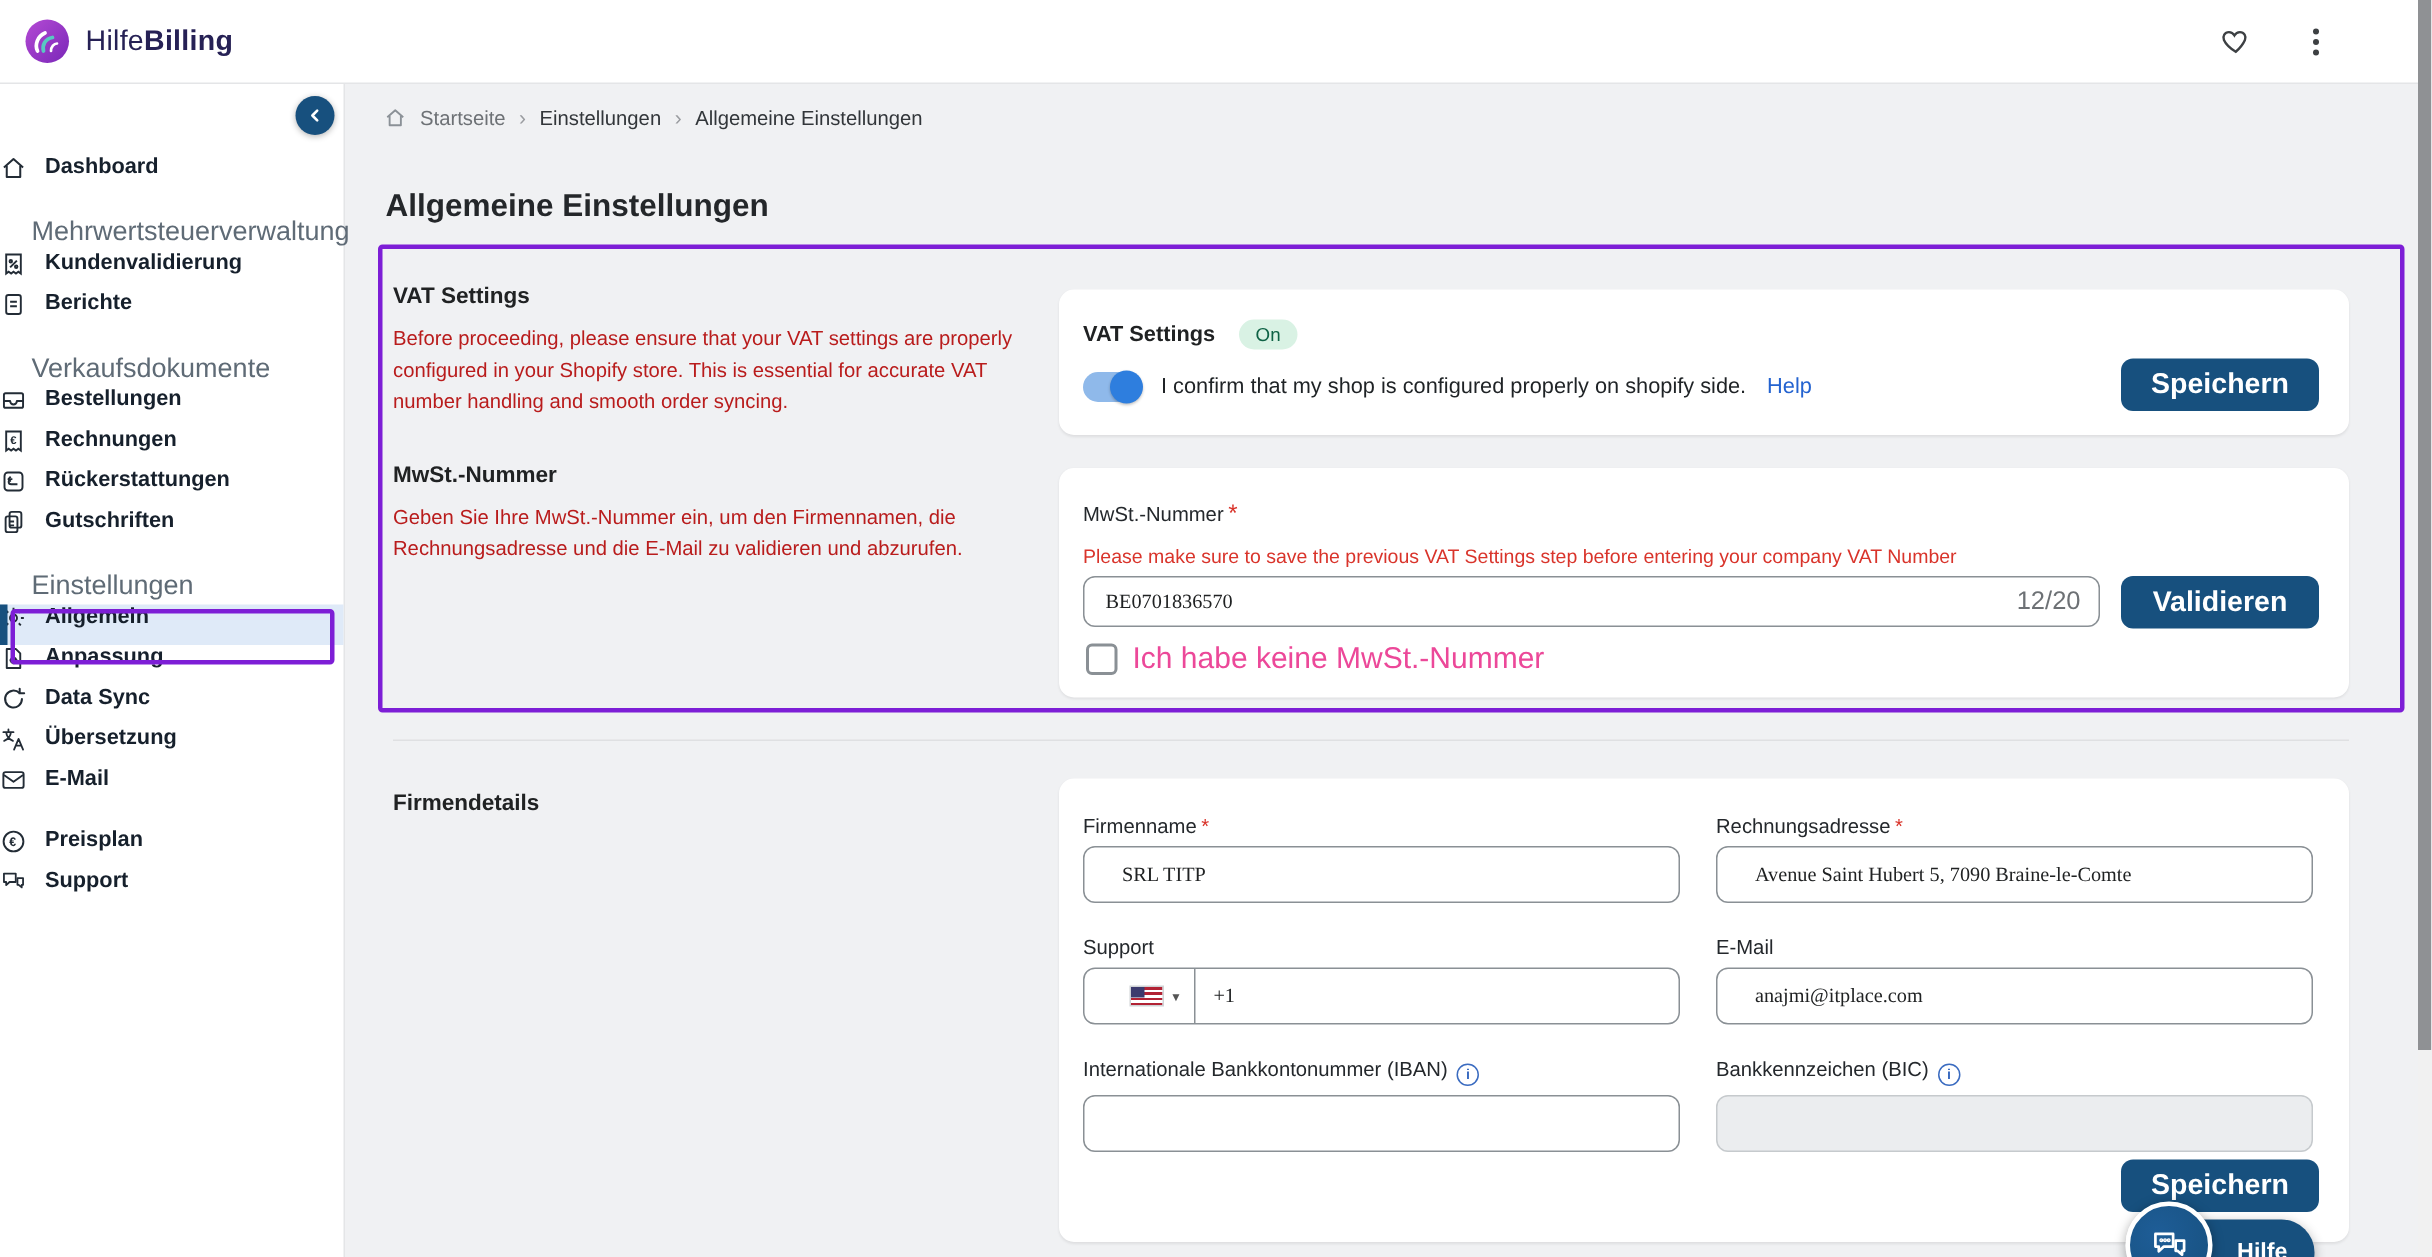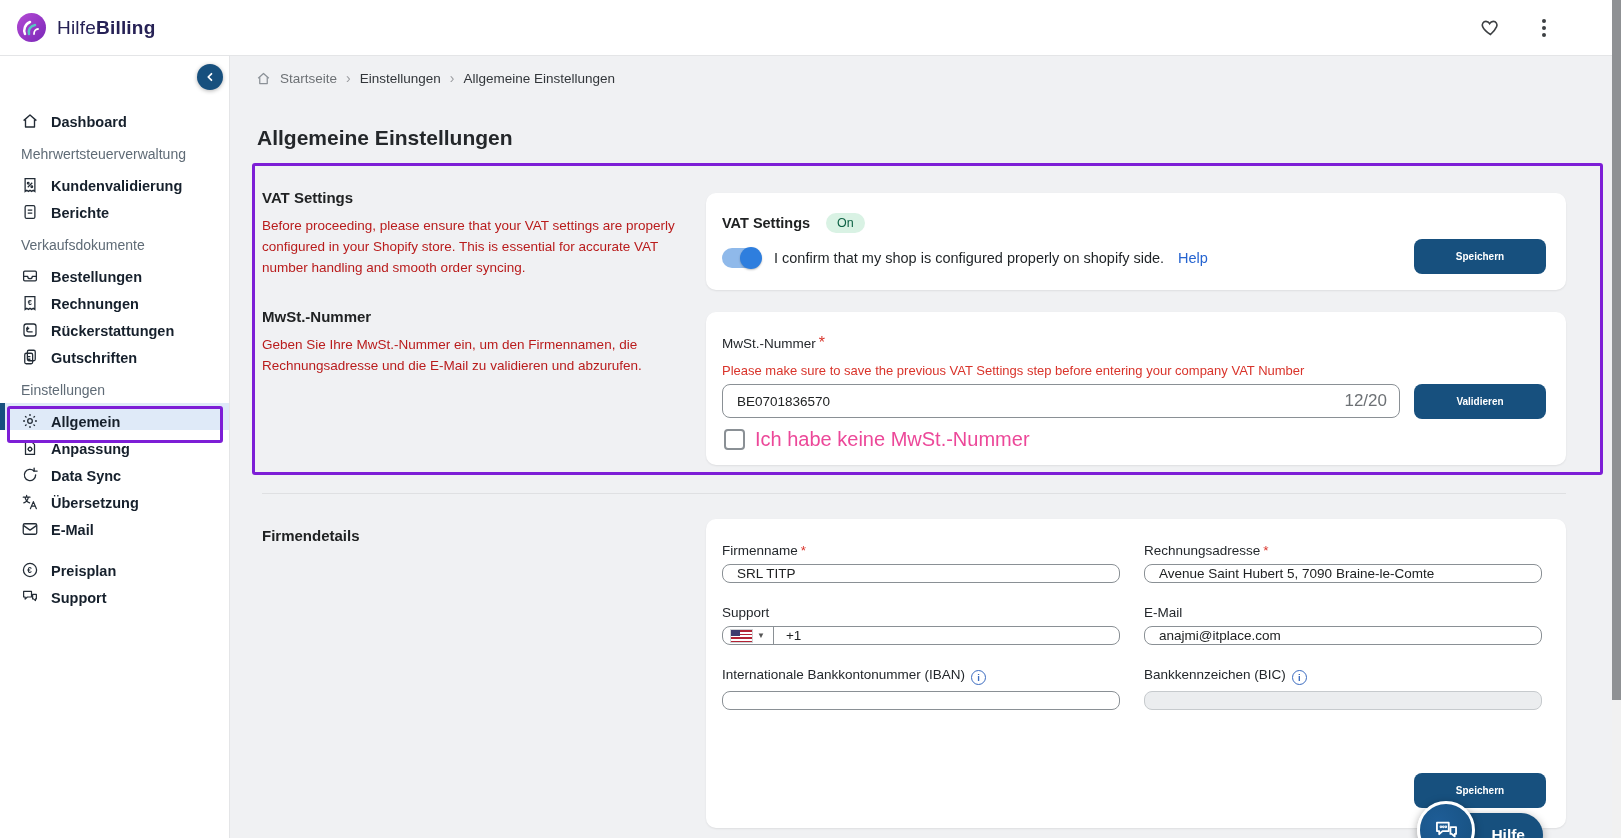--- a/index.html
+++ b/index.html
@@ -15,22 +15,22 @@
   .brand-name .suf{font-weight:800;}
   .topbar-actions{position:absolute;right:65px;top:0;height:55px;display:flex;align-items:center;gap:30px;}
   .icon-btn{width:24px;height:24px;display:flex;align-items:center;justify-content:center;color:#3d4043;cursor:pointer;}
   .kebab{display:flex;flex-direction:column;gap:3px;align-items:center;}
   .kebab i{width:4px;height:4px;border-radius:50%;background:#3d4043;}
 
   
   .sidebar{position:absolute;left:0;top:55px;width:229px;height:783px;background:#fff;border-right:1px solid #e4e5e7;z-index:4;}
   .collapse-btn{position:absolute;left:197px;top:9px;width:26px;height:26px;border-radius:50%;background:var(--primary-button,#17507e);color:#fff;display:flex;align-items:center;justify-content:center;box-shadow:0 1px 4px rgba(0,0,0,.3);cursor:pointer;z-index:6;}
   .nav{padding-top:48px;}
-  .nav-label{height:18px;line-height:18px;margin:15px 0 4px;padding-left:21px;font-size:14px;color:#5f6b76;}
-  .nav-item{position:relative;height:27px;display:flex;align-items:flex-end;gap:12px;padding-left:21px;font-size:14.5px;font-weight:600;color:#16202c;cursor:pointer;}
+  .nav-label{height:18px;line-height:18px;margin:15px 0 4px;padding-left:21px;font-size:18px;color:#5f6b76;}
+  .nav-item{position:relative;height:27px;display:flex;align-items:flex-start;gap:12px;font-size:14.5px;font-weight:600;color:#16202c;cursor:pointer;}
   .nav-item .nav-ico{width:18px;height:18px;color:#232c36;flex:0 0 18px;}
   .nav-item.active{background:var(--active-item-bg,#dfeaf8);}
   .nav-item.active::before{content:"";position:absolute;left:0;top:0;bottom:0;width:5px;background:var(--primary-button,#17507e);}
   .nav-gap{height:14px;}
 
   
   .main{position:absolute;left:230px;top:55px;width:1382px;height:783px;background:#f0f1f3;}
   .breadcrumb{position:absolute;left:26px;top:15px;display:flex;align-items:center;gap:9px;font-size:13.5px;}
   .crumb-home{color:#8b9197;}
   .crumb-first{color:#6d7175;cursor:pointer;}
@@ -53,42 +53,42 @@
 
   
   .card-1 .card-title-row{position:absolute;left:16px;top:20px;display:flex;align-items:center;gap:16px;}
   .card-title{font-size:14.5px;font-weight:600;color:#202223;}
   .badge{background:var(--badge-bg,#d9f2e4);color:var(--badge-text,#0e6245);font-size:12.5px;padding:3px 11px;border-radius:12px;}
   .confirm-row{position:absolute;left:16px;top:55px;display:flex;align-items:center;gap:14px;}
   .toggle{position:relative;width:38px;height:20px;border-radius:10px;background:#8fb9ea;cursor:pointer;}
   .toggle .knob{position:absolute;right:-2px;top:-1px;width:22px;height:22px;border-radius:50%;background:var(--toggle-on,#2e7ede);box-shadow:0 1px 2px rgba(0,0,0,.25);}
   .confirm-text{font-size:14.5px;color:#1f2326;}
   .link{color:var(--link-blue,#2463d0);cursor:pointer;}
-  .btn{background:var(--primary-button,#17507e);color:#fff;font-size:10px;font-weight:700;border:none;border-radius:8px;height:35px;width:132px;cursor:pointer;font-family:inherit;}
+  .btn{background:var(--primary-button,#17507e);color:#fff;font-size:19px;font-weight:700;border:none;border-radius:8px;height:35px;width:132px;cursor:pointer;font-family:inherit;}
   .card-1 .btn{position:absolute;right:20px;top:46px;}
 
   
   .card-2 .field-label-row{position:absolute;left:16px;top:22px;}
   .field-label{font-size:13.5px;color:#24282c;}
   .req{color:var(--warning-red,#d9342b);margin-left:3px;}
   .warning{position:absolute;left:16px;top:51px;font-size:13px;color:var(--warning-red,#d9342b);}
   .vat-input-row{position:absolute;left:16px;top:72px;right:20px;display:flex;gap:14px;}
   .text-input{flex:1;height:34px;border:1px solid #8a9095;border-radius:8px;background:#fff;display:flex;align-items:center;padding:0 12px;box-sizing:border-box;}
-  .text-input input{border:none;outline:none;flex:1;font-size:13.5px;color:#202223;font-family:Liberation Sans, sans-serif;background:transparent;min-width:0;}
+  .text-input input{border:none;outline:none;flex:1;font-size:13.5px;color:#202223;font-family:Liberation Serif, serif;background:transparent;min-width:0;}
   .counter{font-size:17px;color:#6d7175;margin-left:8px;}
   .checkbox-row{position:absolute;left:18px;top:116px;display:flex;align-items:center;gap:10px;cursor:pointer;}
   .checkbox{width:17px;height:17px;border:2px solid #8a9095;border-radius:4px;background:#fff;}
   .checkbox-label{font-size:20px;color:#ec4899;}
 
   .divider{position:absolute;left:32px;top:438px;width:1304px;height:1px;background:#dfe0e2;}
 
   
   .card-3 .grid{position:absolute;left:16px;top:24px;display:grid;grid-template-columns:398px 398px;column-gap:24px;row-gap:22px;}
   .fld .field-label{display:block;margin-bottom:6px;}
-  .fld .text-input{height:19px;}
+  .fld .text-input{height:38px;padding-left:23px;}
   .fld .text-input.disabled{background:#ebedef;border-color:#c6cacd;}
   .info-ico{display:inline-flex;width:13px;height:13px;border:1.3px solid #3a6bc0;border-radius:50%;color:#3a6bc0;font-size:9.5px;align-items:center;justify-content:center;margin-left:6px;vertical-align:-2px;font-weight:700;}
   .info-ico::after{content:"i";}
   .phone-box{display:flex;align-items:stretch;padding:0;}
   .phone-country{display:flex;align-items:center;gap:5px;padding:0 8px;border-right:1px solid #8a9095;cursor:pointer;}
   .flag-us{position:relative;width:21px;height:12px;background:repeating-linear-gradient(180deg,#b22234 0 1.8px,#fff 1.8px 3.6px);outline:1px solid #d0d3d6;}
   .flag-us::after{content:"";position:absolute;left:0;top:0;width:9px;height:6.5px;background:#3c3b6e;}
   .caret-down{font-size:8px;color:#555;}
   .caret-down::after{content:"▼";}
   .phone-box input{padding-left:12px;}

